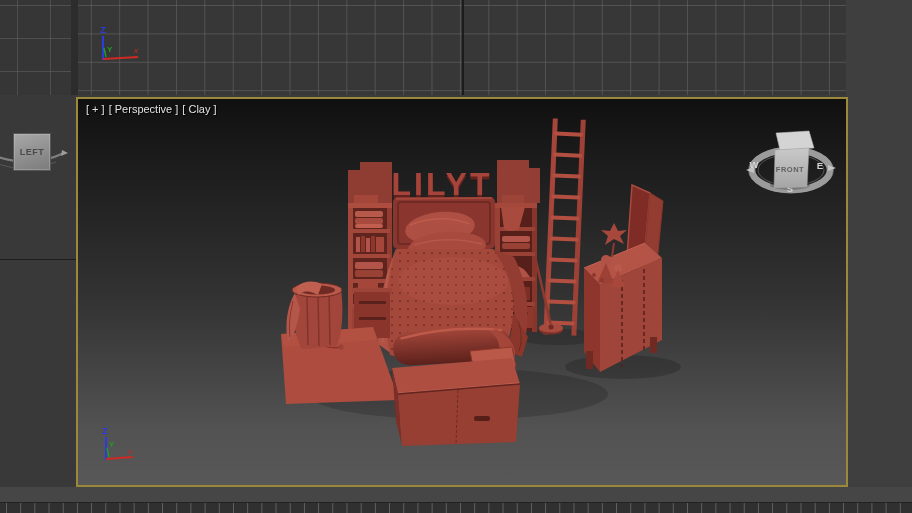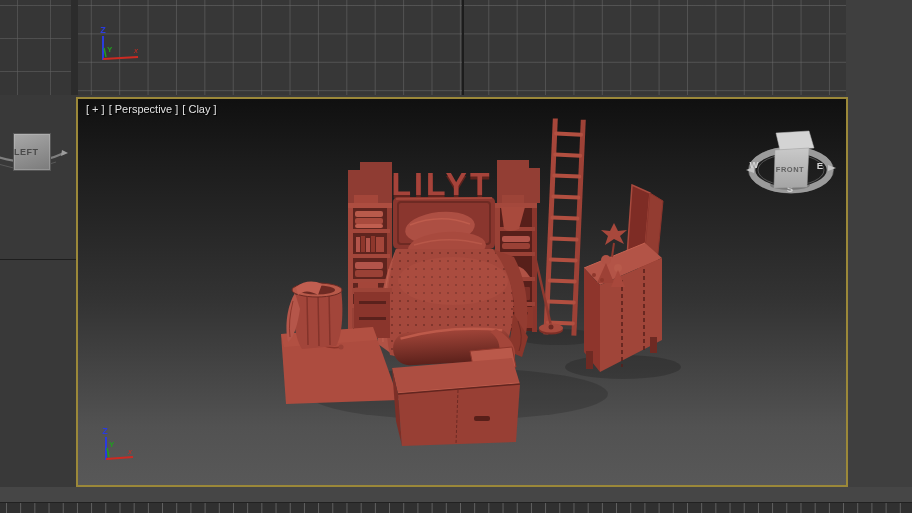--- a/index.html
+++ b/index.html
@@ -33,21 +33,21 @@
   
   .panel-right{position:absolute;left:846px;top:0;width:66px;height:513px;background:#3f3f3f;}
   
   .vp-left{position:absolute;left:0;top:95px;width:76px;height:392px;background:#393939;}
   .horizon{position:absolute;left:0;top:164px;width:76px;height:1px;background:#1e1e1e;}
   .left-cube{
     position:absolute;left:13px;top:38px;width:36px;height:36px;
     background:linear-gradient(160deg,#a8a8a8,#7b7b7b);
     border:1px solid #565656;box-shadow:inset 0 0 0 1px rgba(220,220,220,.25);
     color:#4a4a4a;font-size:9px;font-weight:bold;letter-spacing:.5px;
-    display:flex;align-items:center;justify-content:flex-start;
+    display:flex;align-items:center;justify-content:center;
   }
   .left-arcs{position:absolute;left:0;top:45px;}
   
   .vp-main{
     position:absolute;left:76px;top:97px;width:772px;height:390px;
     border:2px solid #9b8839;box-sizing:border-box;
     background:linear-gradient(180deg,#101010 0%,#1b1b1b 15%,#333333 52%,#525252 85%,#585858 100%);
     overflow:hidden;
   }
   .vp-main svg.scene-svg{position:absolute;left:0;top:0;}

